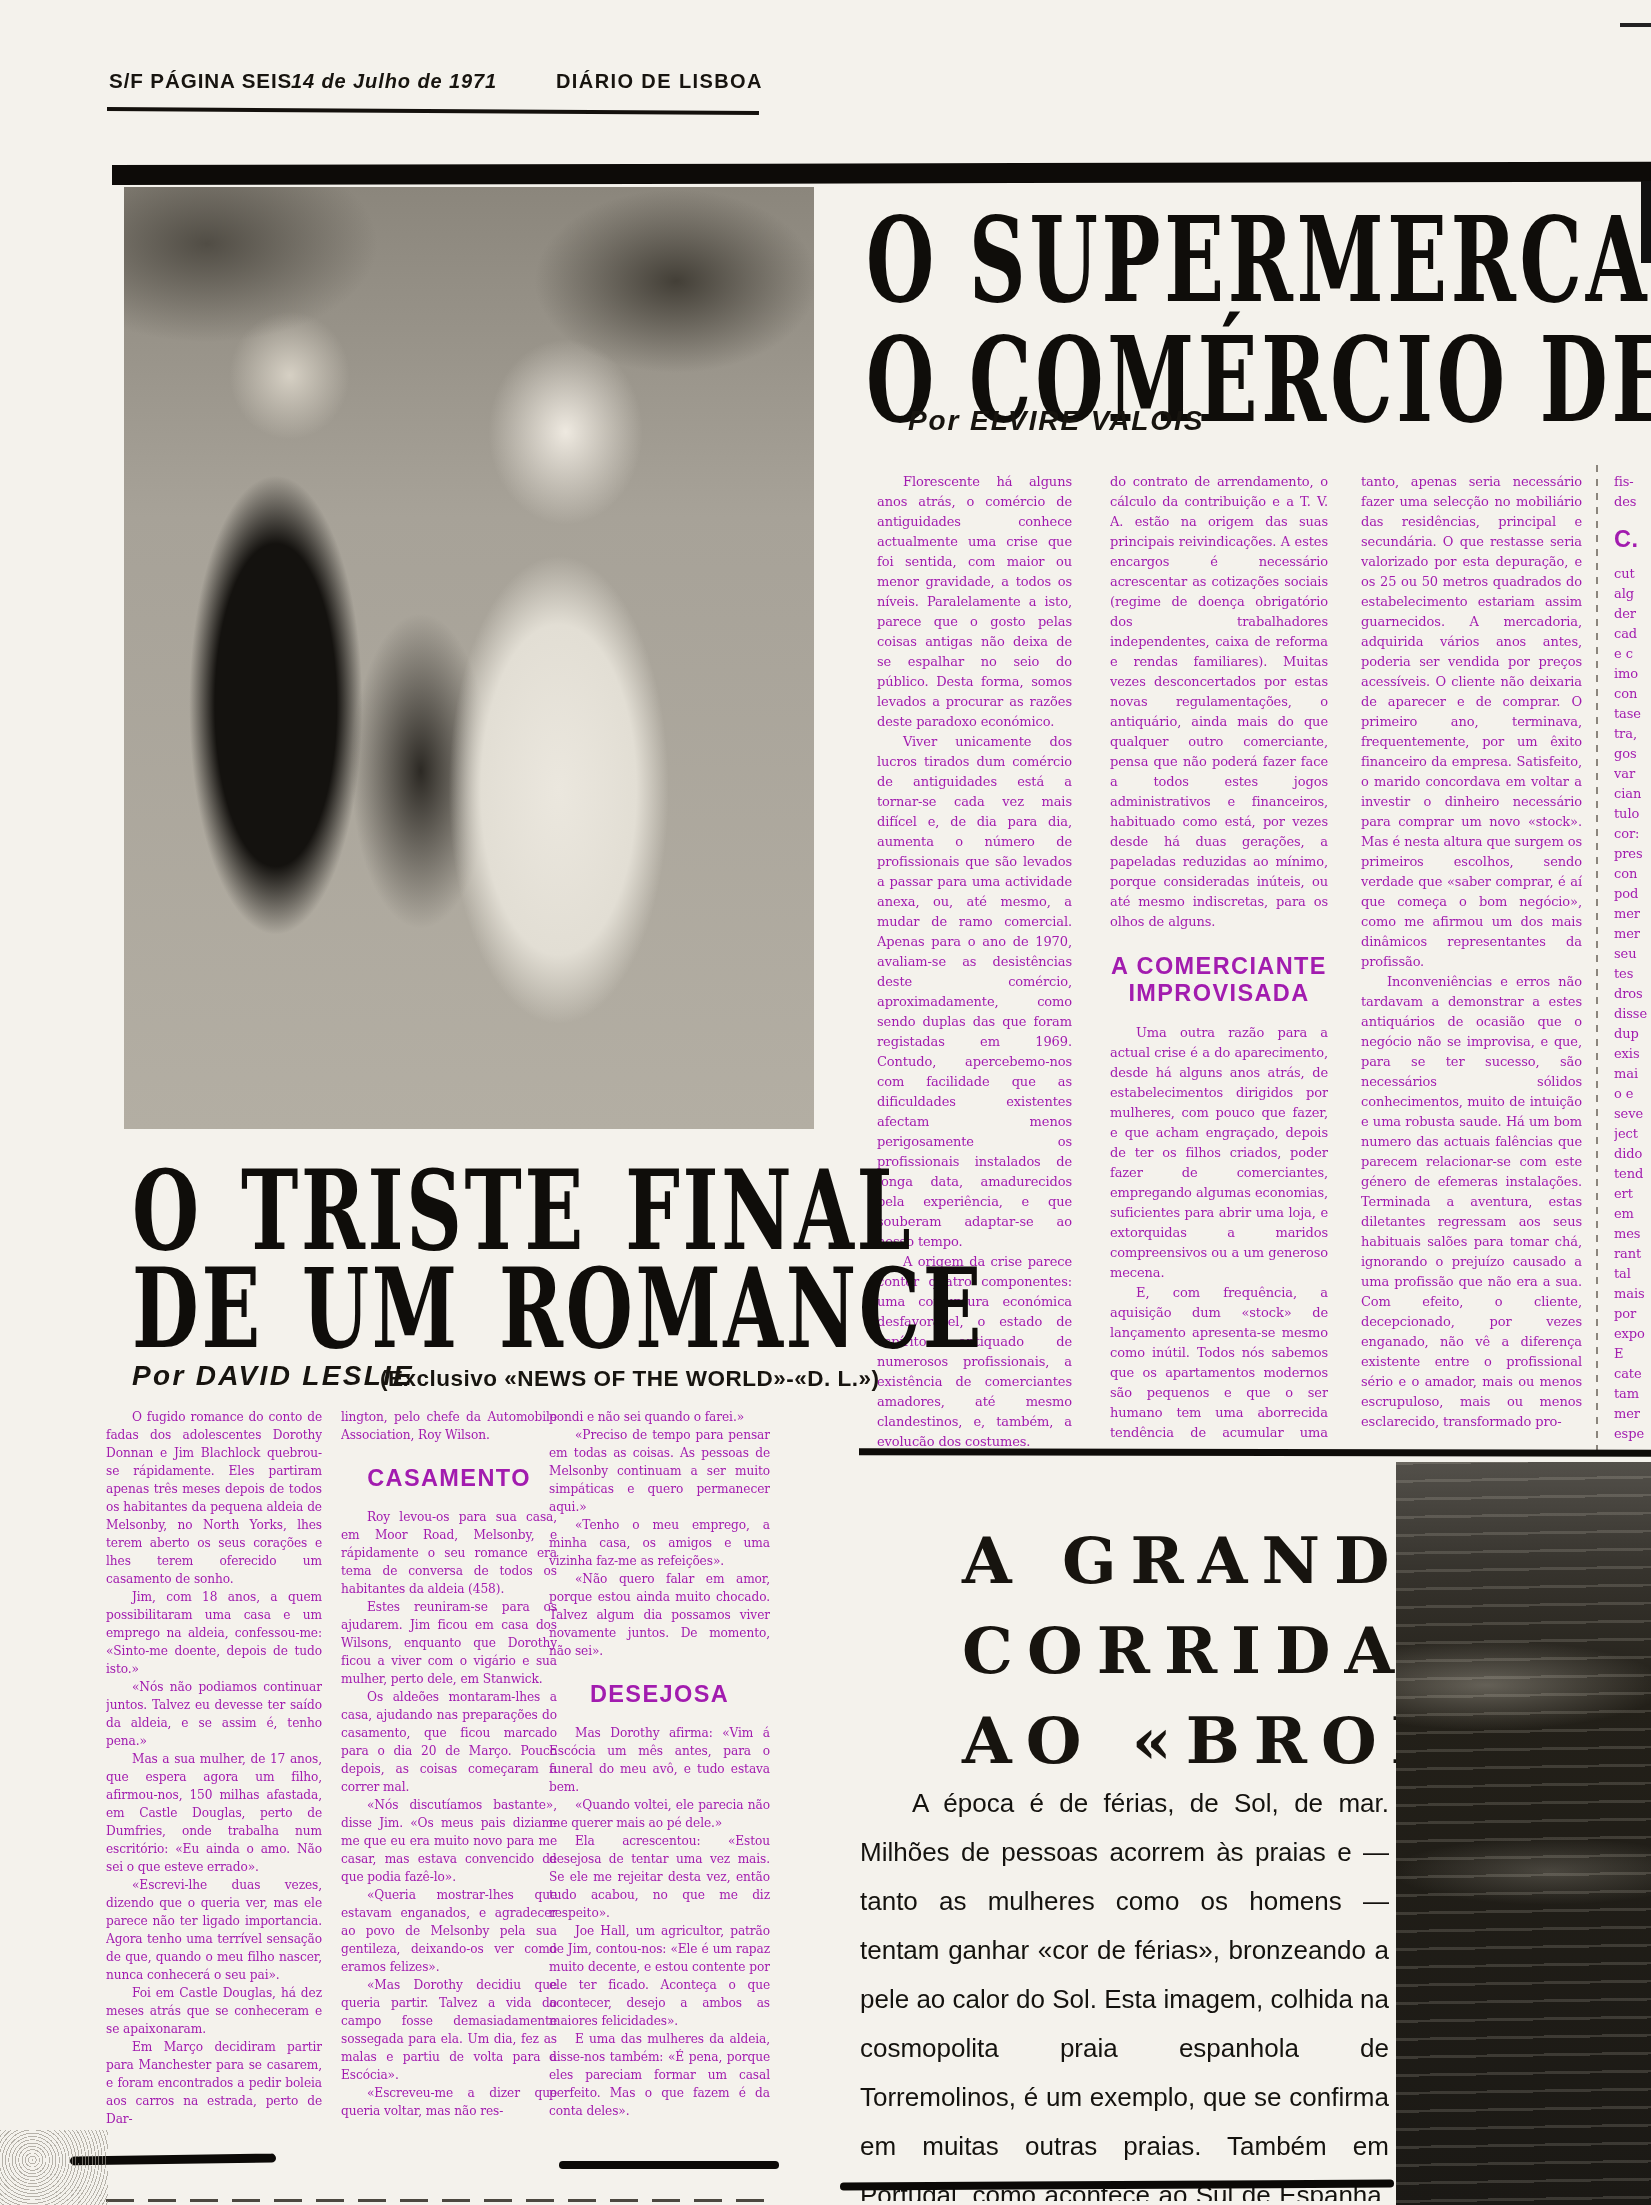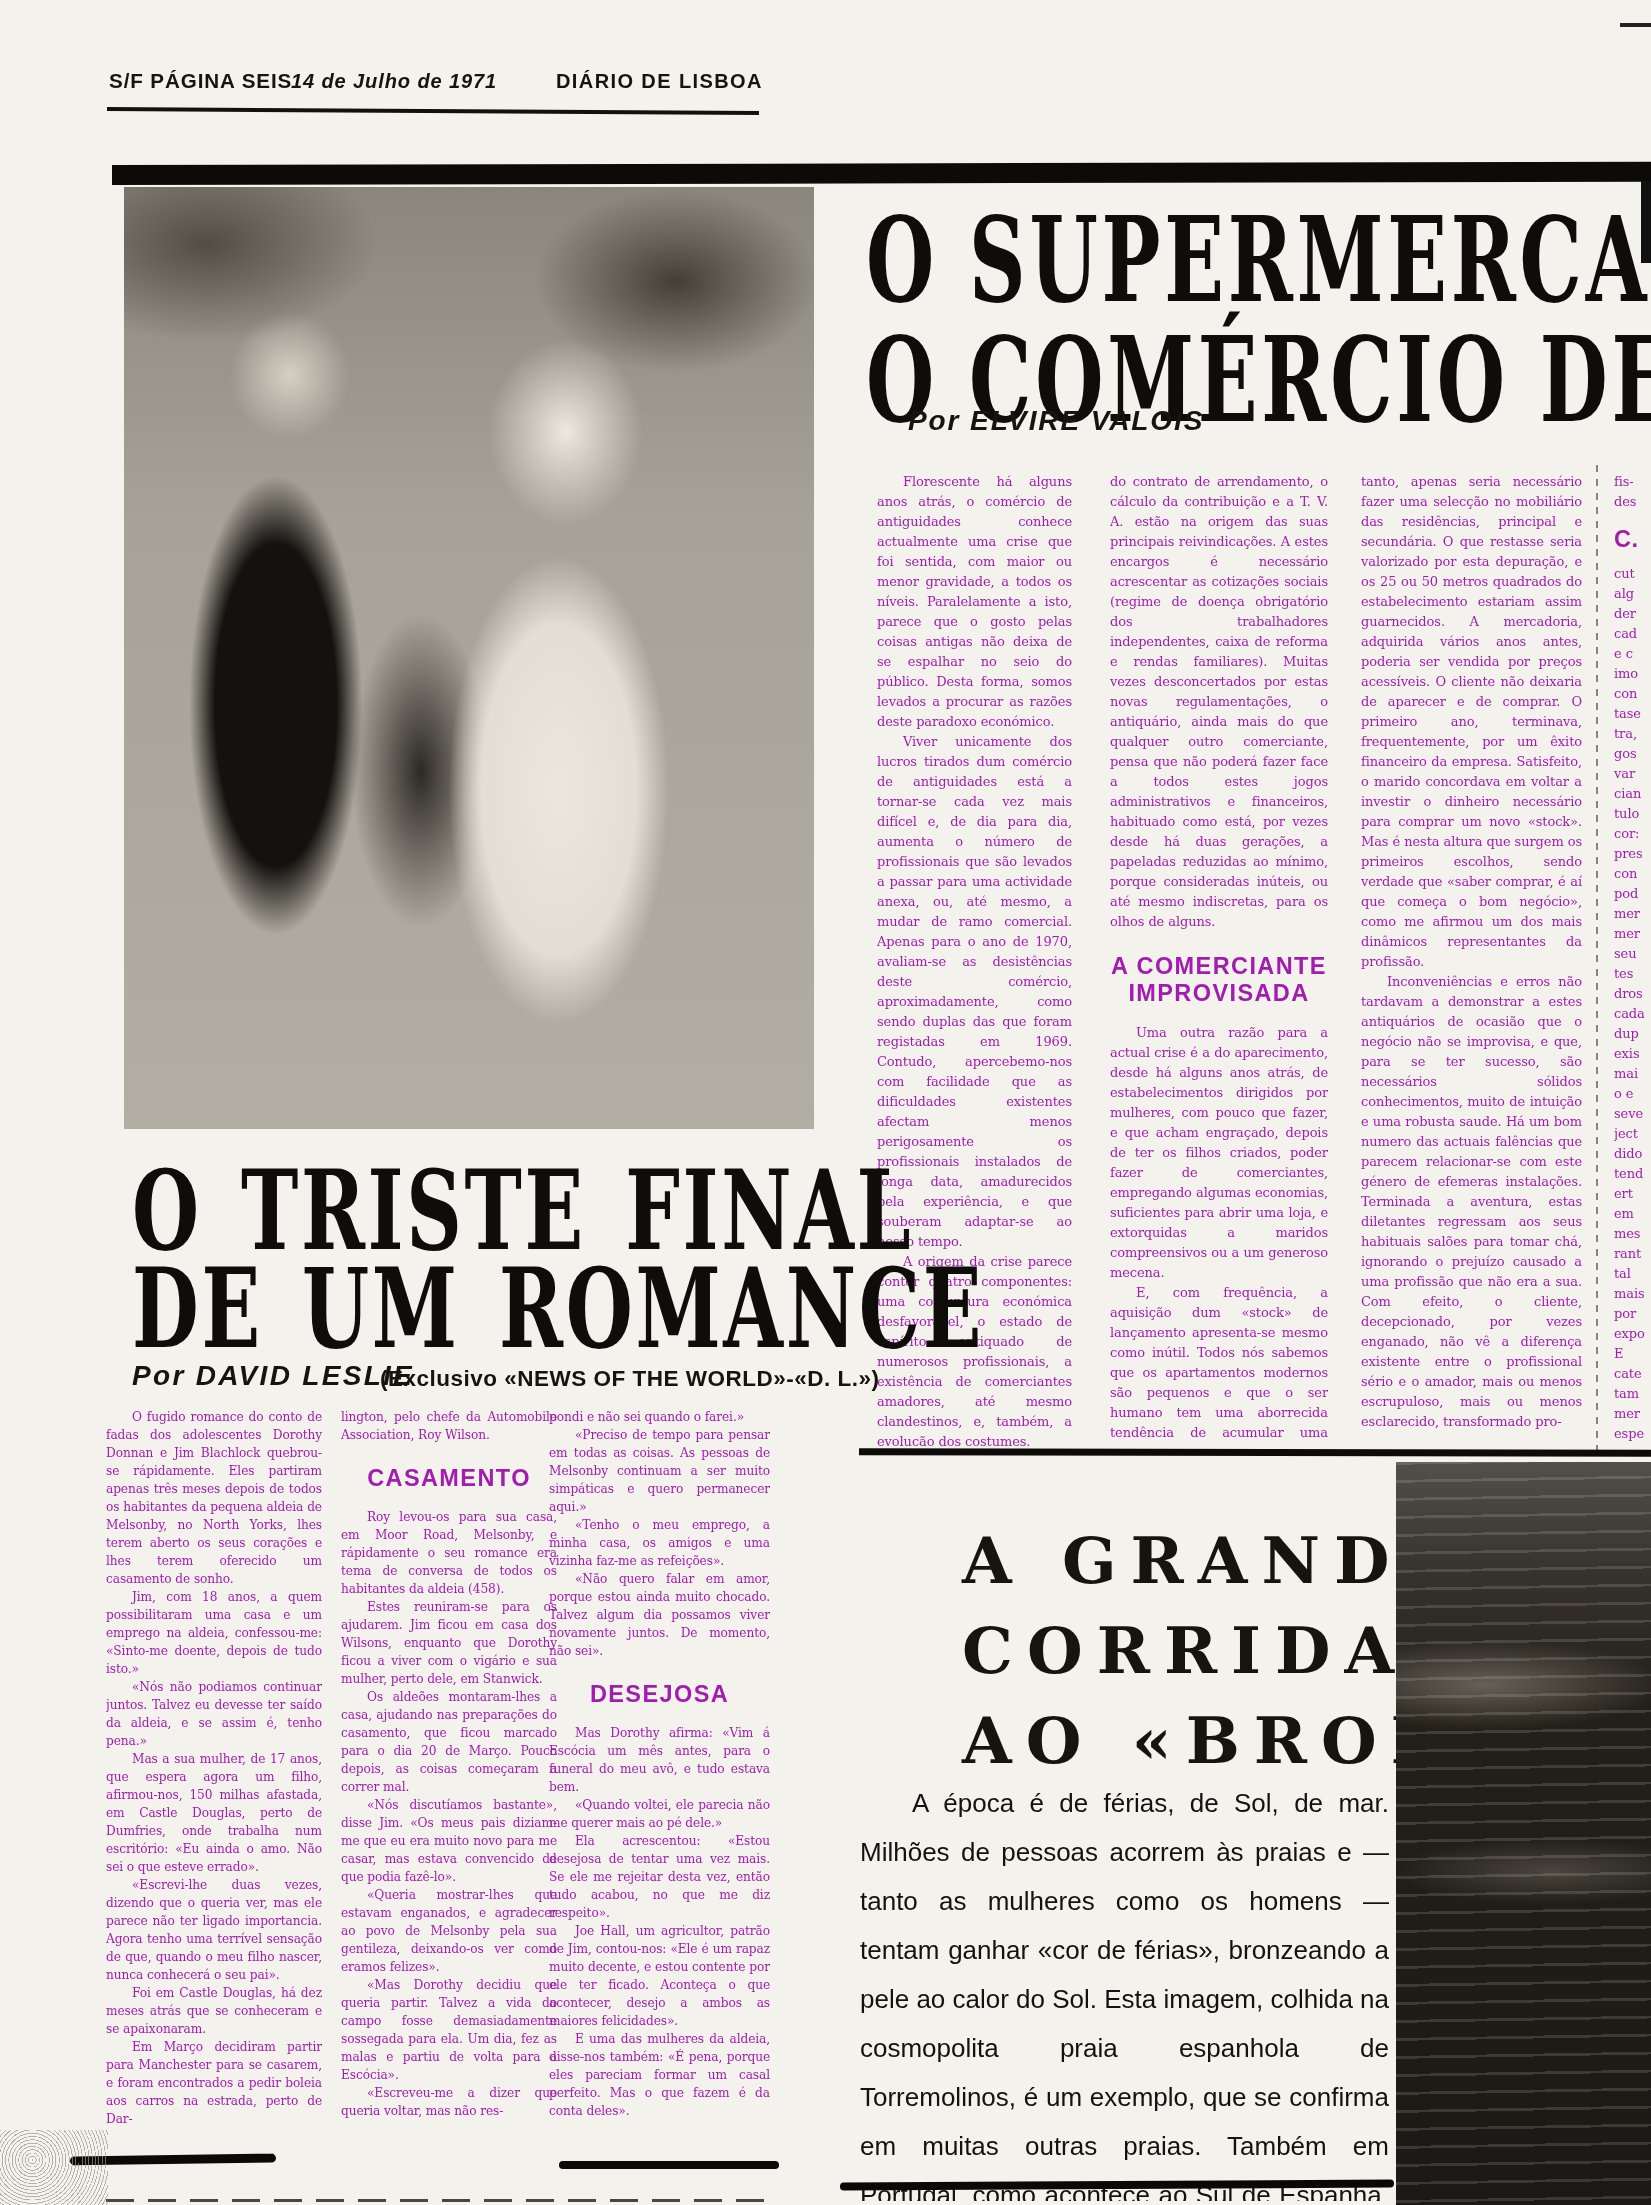--- a/index.html
+++ b/index.html
@@ -129,21 +129,21 @@
       <p class="para cont">tulo</p>
       <p class="para cont">cor:</p>
       <p class="para cont">pres</p>
       <p class="para cont">con</p>
       <p class="para cont">pod</p>
       <p class="para cont">mer</p>
       <p class="para cont">mer</p>
       <p class="para cont">seu</p>
       <p class="para cont">tes</p>
       <p class="para cont">dros</p>
-      <p class="para cont">cada</p>
+      <p class="para cont">disse</p>
       <p class="para cont">dup</p>
       <p class="para cont">exis</p>
       <p class="para cont">mai</p>
       <p class="para cont">o e</p>
       <p class="para cont">seve</p>
       <p class="para cont">ject</p>
       <p class="para cont">dido</p>
       <p class="para cont">tend</p>
       <p class="para cont">ert</p>
       <p class="para cont">em</p>

